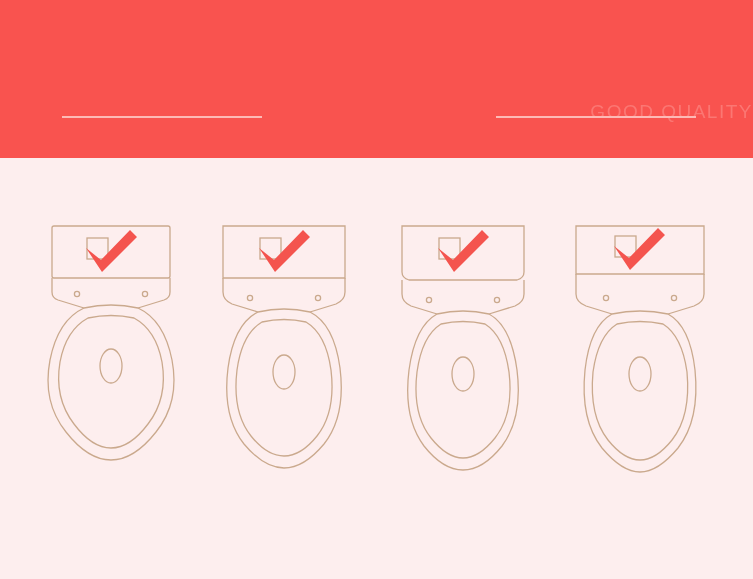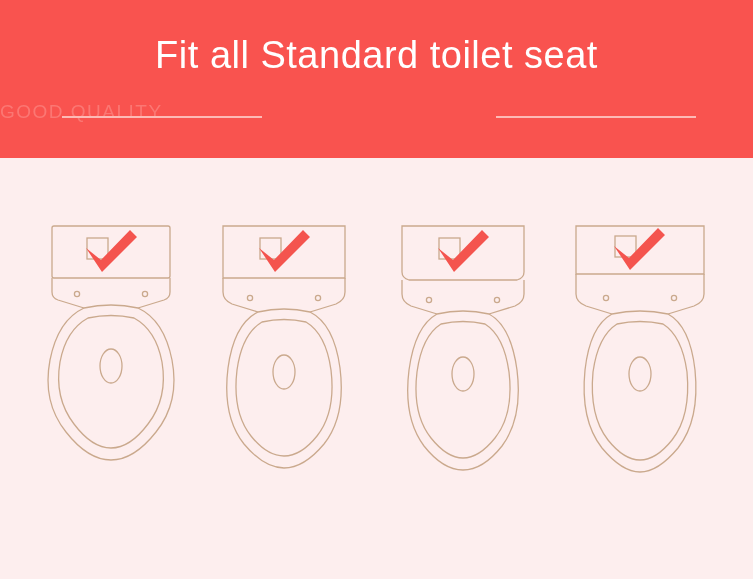--- a/index.html
+++ b/index.html
@@ -40,21 +40,21 @@
     font-weight: 400;
     letter-spacing: 0.5px;
     line-height: 50px;
     white-space: nowrap;
   }
   .banner-sub {
     position: absolute;
     left: 0;
     top: 100px;
     width: 753px;
-    text-align: left;
+    text-align: right;
     color: #fb7773;
     font-size: 19px;
     letter-spacing: 1.5px;
     line-height: 24px;
     white-space: nowrap;
   }
   .rule {
     position: absolute;
     top: 116px;
     height: 2px;
@@ -83,21 +83,20 @@
   .fig1 { left: 212px; }
   .fig2 { left: 391px; }
   .fig3 { left: 566px; }
 </style>
 </head>
 <body>
 
 <div class="page">
 
   <div class="banner">
-    <div class="banner-title">Fit all Standard toilet seat</div>
     <div class="banner-sub">GOOD QUALITY</div>
     <div class="rule left"></div>
     <div class="rule right"></div>
   </div>
 
   <div class="figures">
 
     <div class="figure fig0">
       <svg width="160" height="260" viewBox="0 0 160 260" fill="none">
         <g stroke="#caa98d" stroke-width="1.3" fill="none">

